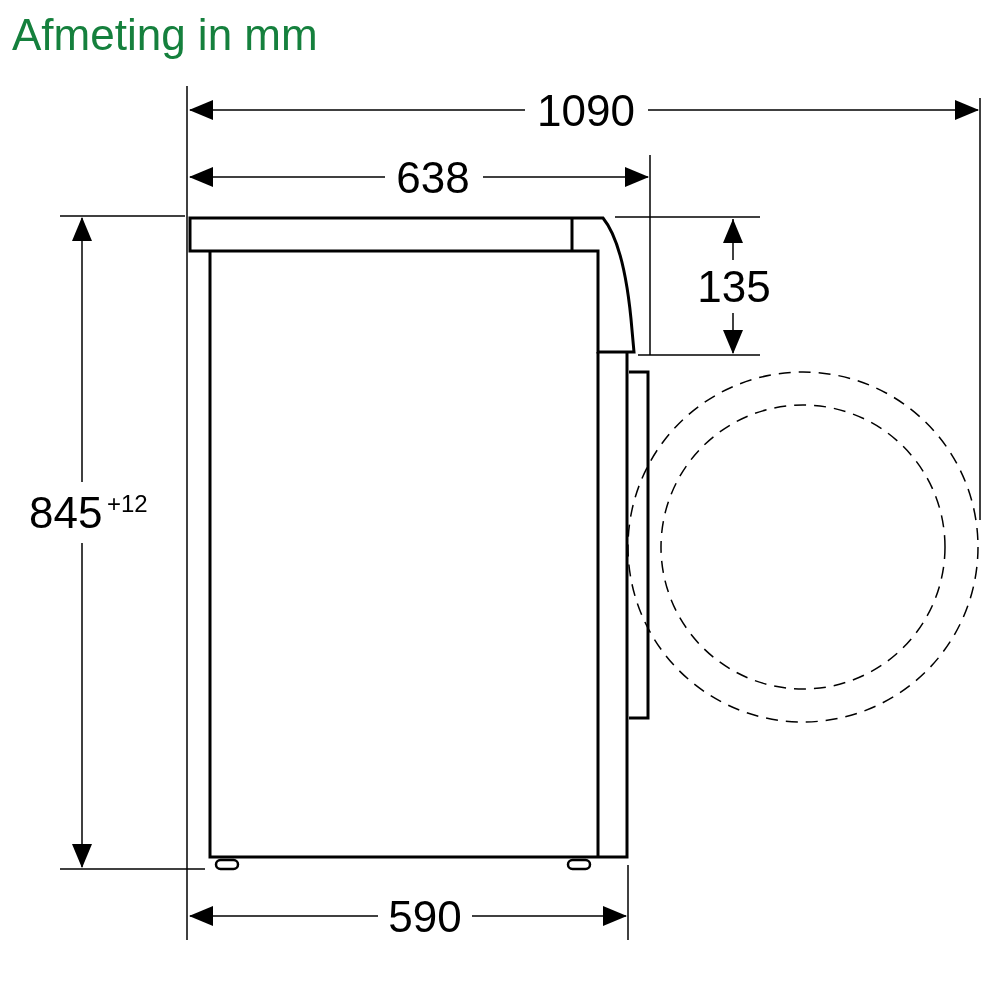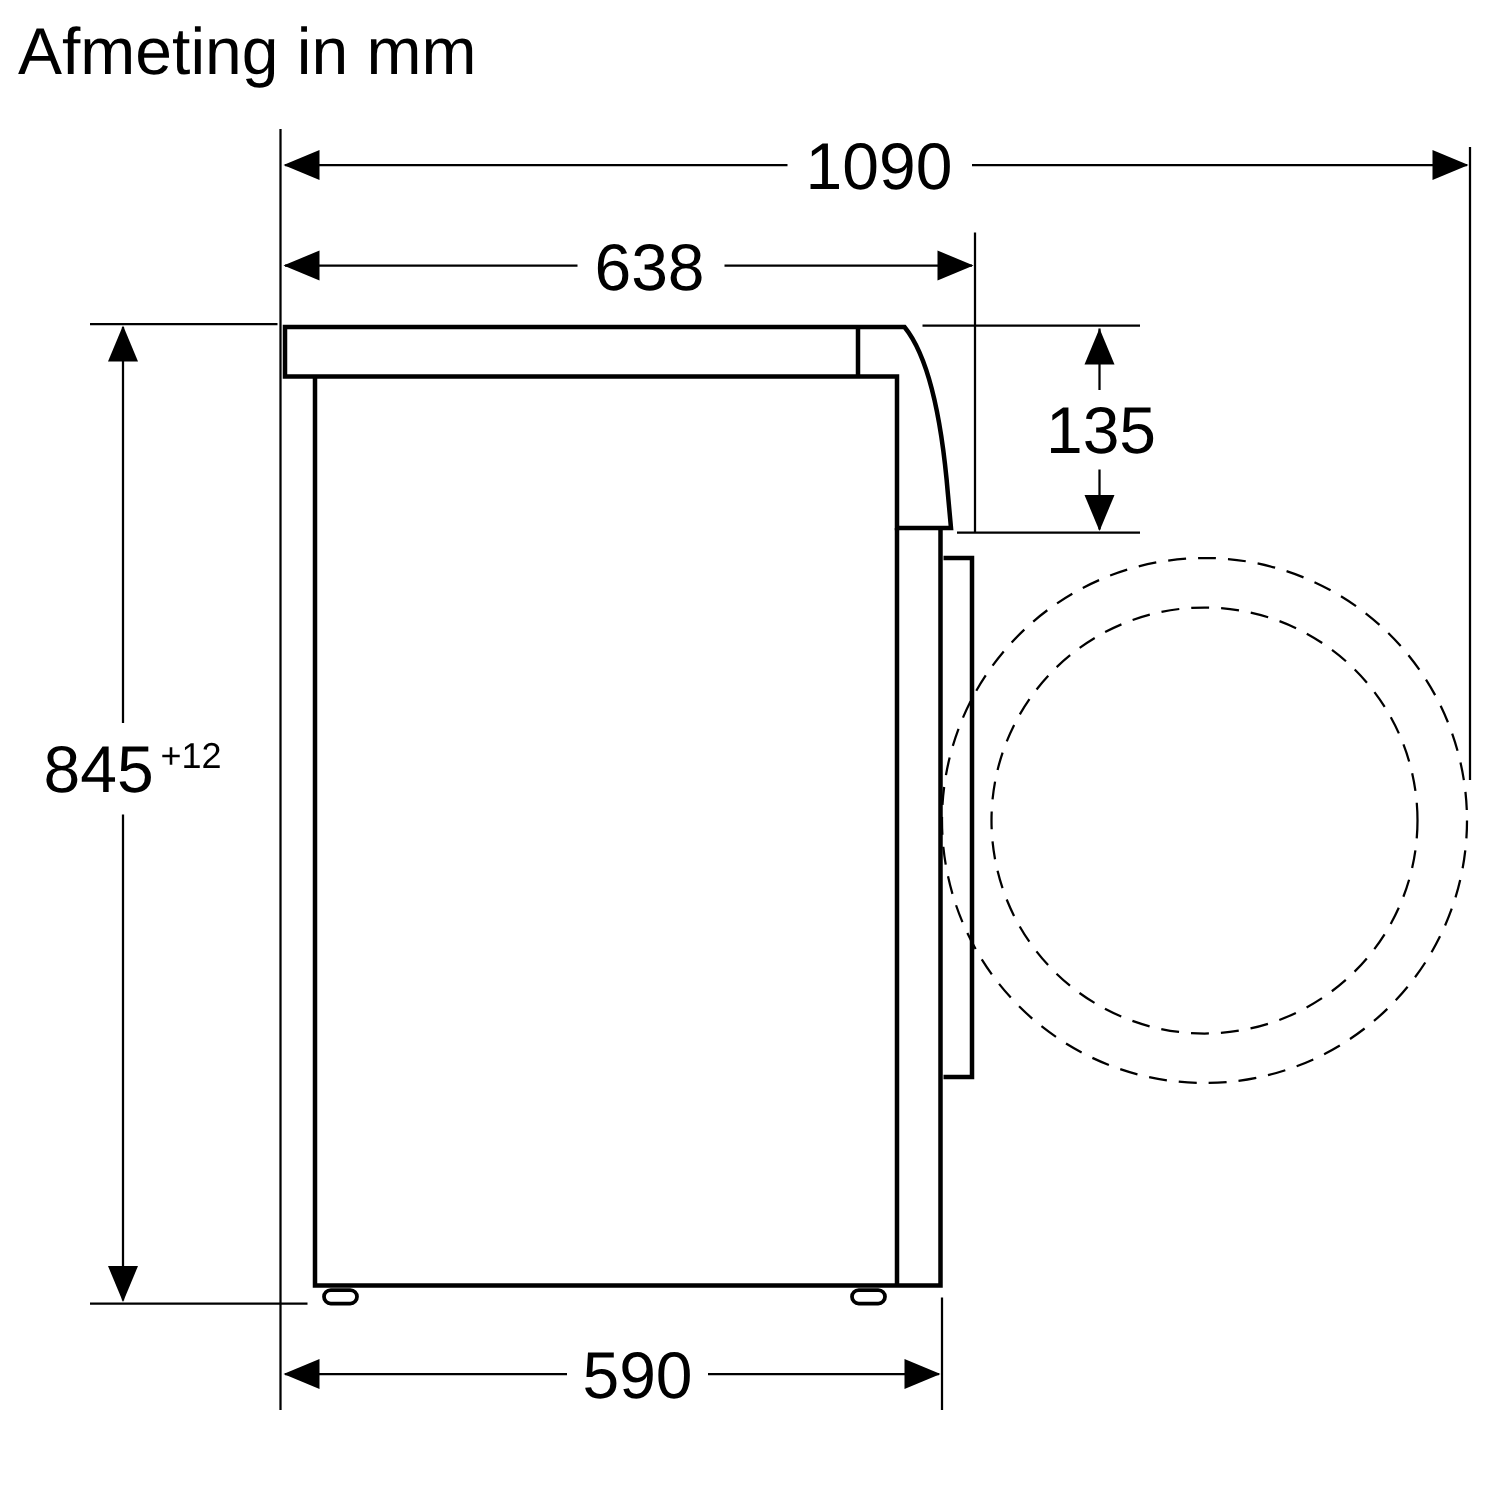--- a/index.html
+++ b/index.html
@@ -1,17 +1,17 @@
 <!DOCTYPE html>
 <html><head>
   <meta charset="utf-8">
   <style>
     html, body { margin: 0; padding: 0; background: #ffffff; }
     body { width: 1000px; height: 1000px; position: relative; overflow: hidden; font-family: "Liberation Sans", sans-serif; }
-    .title { position: absolute; left: 12px; top: 8px; font-size: 44px; color: #000000; font-family: "Liberation Sans", sans-serif; line-height: 54px; }
+    .title { position: absolute; left: 12px; top: 8px; font-size: 44px; color: #15803d; font-family: "Liberation Sans", sans-serif; line-height: 54px; }
     svg { position: absolute; left: 0; top: 0; }
     .dimtext { font-family: "Liberation Sans", sans-serif; font-size: 44px; fill: #000; }
     .sup { font-family: "Liberation Sans", sans-serif; font-size: 24px; fill: #000; }
   </style>
 </head>
 <body>
 
 <div class="title">Afmeting in mm</div>
 
 <svg width="1000" height="1000" viewBox="0 0 1000 1000">

